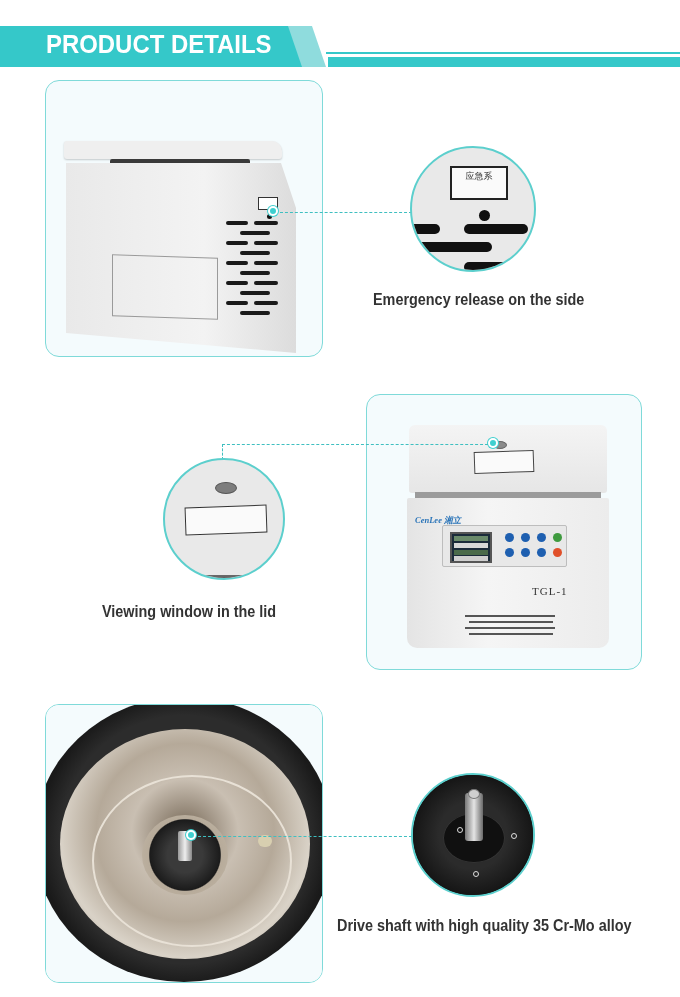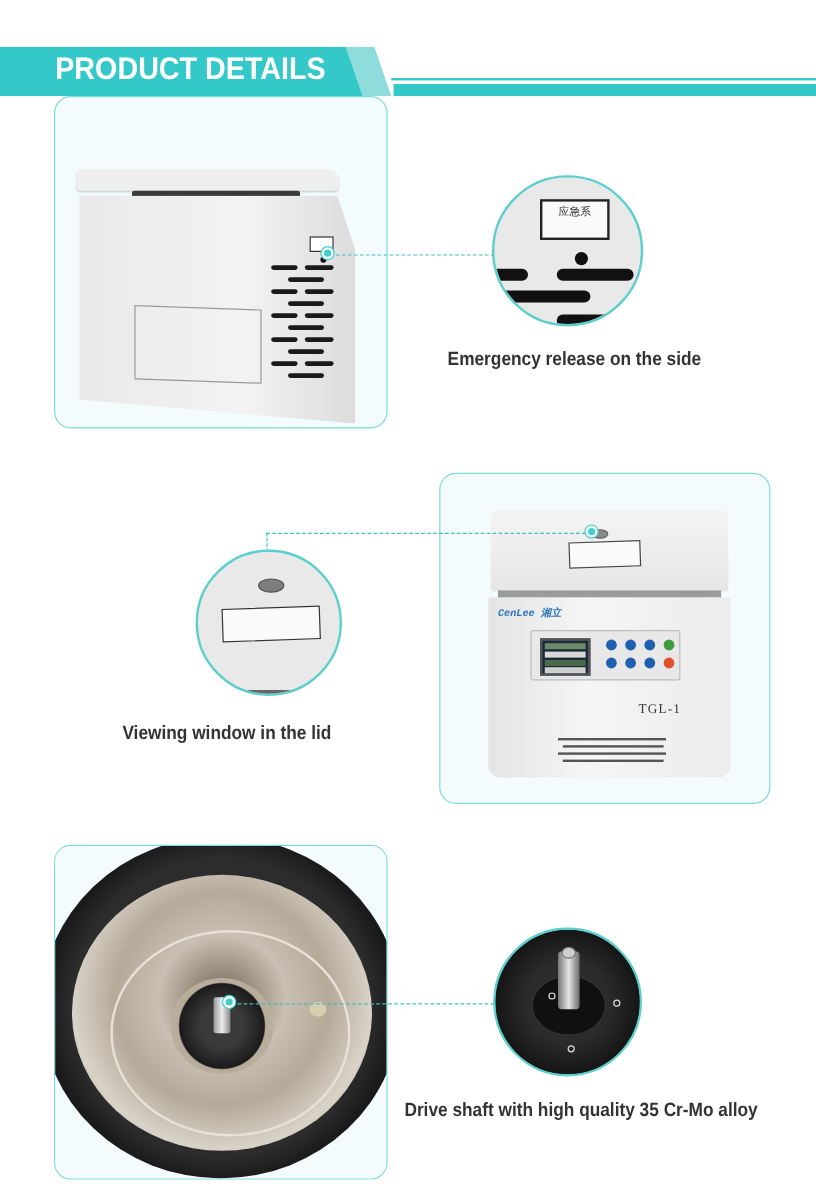--- a/index.html
+++ b/index.html
@@ -1,20 +1,20 @@
 <!DOCTYPE html>
 <html><head>
 <meta charset="utf-8">
 <style>
   * { box-sizing: border-box; margin: 0; padding: 0; }
   html, body { width: 680px; height: 997px; background: #ffffff; overflow: hidden; }
   body { position: relative; font-family: "Liberation Sans", sans-serif; }
 
   
-  .banner { position: absolute; left: 0; top: 36px; width: 680px; height: 44px; }
+  .banner { position: absolute; left: 0; top: 23px; width: 680px; height: 44px; }
   .banner-main { position: absolute; left: 0; top: 3px; width: 310px; height: 41px;
     background: #35c8c9; clip-path: polygon(0 0, 300px 0, 310px 41px, 0 41px); }
   .banner-stripe { position: absolute; left: 288px; top: 3px; width: 38px; height: 41px;
     background: #8fdcdd; clip-path: polygon(0 0, 24px 0, 38px 41px, 14px 41px); }
   .banner-title { position: absolute; left: 46px; top: 6px; color: #ffffff; font-weight: bold;
     font-size: 26px; letter-spacing: 0px; transform: scaleX(0.92); transform-origin: left center;
     font-family: "Liberation Sans", sans-serif; }
   .banner-line-top { position: absolute; left: 326px; top: 29px; width: 354px; height: 2px; background: #35c8c9; }
   .banner-line-bot { position: absolute; left: 328px; top: 34px; width: 352px; height: 10px; background: #35c8c9; }
 
@@ -42,21 +42,21 @@
   .z1-label-text { position: absolute; left: 0; width: 100%; top: 2px; text-align: center; font-size: 9px; color: #333; }
   .z1-hole { position: absolute; left: 67px; top: 62px; width: 11px; height: 11px; border-radius: 50%; background: #111; }
   .z1-bar { position: absolute; height: 10px; background: #111; border-radius: 5px; }
 
   
   .c2-lid { position: absolute; left: 42px; top: 30px; width: 198px; height: 68px; background: linear-gradient(#f4f4f4, #e6e6e6); border-radius: 6px 6px 3px 3px; }
   .c2-lid-hole { position: absolute; left: 126px; top: 46px; width: 14px; height: 8px; border-radius: 50%; background: #8a8a8a; border: 1px solid #666; }
   .c2-lid-label { position: absolute; left: 107px; top: 56px; width: 60px; height: 22px; border: 1px solid #444; background: #fafafa; transform: rotate(-2deg); }
   .c2-gap { position: absolute; left: 48px; top: 97px; width: 186px; height: 6px; background: #9b9b9b; }
   .c2-body { position: absolute; left: 40px; top: 103px; width: 202px; height: 150px; background: linear-gradient(90deg, #e4e4e4, #f5f5f5 40%, #ececec); border-radius: 2px 2px 10px 10px; }
-  .c2-brand { position: absolute; left: 48px; top: 110px; font-size: 8.5px; font-style: italic; font-weight: bold; color: #2a74b8; font-family: Liberation Mono, monospace; }
+  .c2-brand { position: absolute; left: 48px; top: 120px; font-size: 8.5px; font-style: italic; font-weight: bold; color: #2a74b8; font-family: Liberation Serif, serif; }
   .c2-panel { position: absolute; left: 75px; top: 130px; width: 125px; height: 42px; background: #e8e8e8; border: 1px solid #bdbdbd; border-radius: 2px; }
   .c2-screen { position: absolute; left: 83px; top: 137px; width: 42px; height: 31px; background: #1b2b3a; border: 2px solid #555; }
   .c2-screen-row { position: absolute; left: 2px; right: 2px; height: 5px; }
   .c2-btn { position: absolute; width: 9px; height: 9px; border-radius: 50%; background: #1e5fb0; }
   .c2-model { position: absolute; left: 165px; top: 190px; font-size: 11px; color: #333; font-family: "Liberation Serif", serif; letter-spacing: 1px; }
   .c2-vent { position: absolute; height: 2px; background: #555; }
 
   
   .z2-hole { position: absolute; left: 50px; top: 22px; width: 22px; height: 12px; border-radius: 50%; background: #7d7d7d; border: 1px solid #555; }
   .z2-label { position: absolute; left: 20px; top: 46px; width: 82px; height: 28px; border: 1px solid #333; background: #fafafa; transform: rotate(-2deg); }

